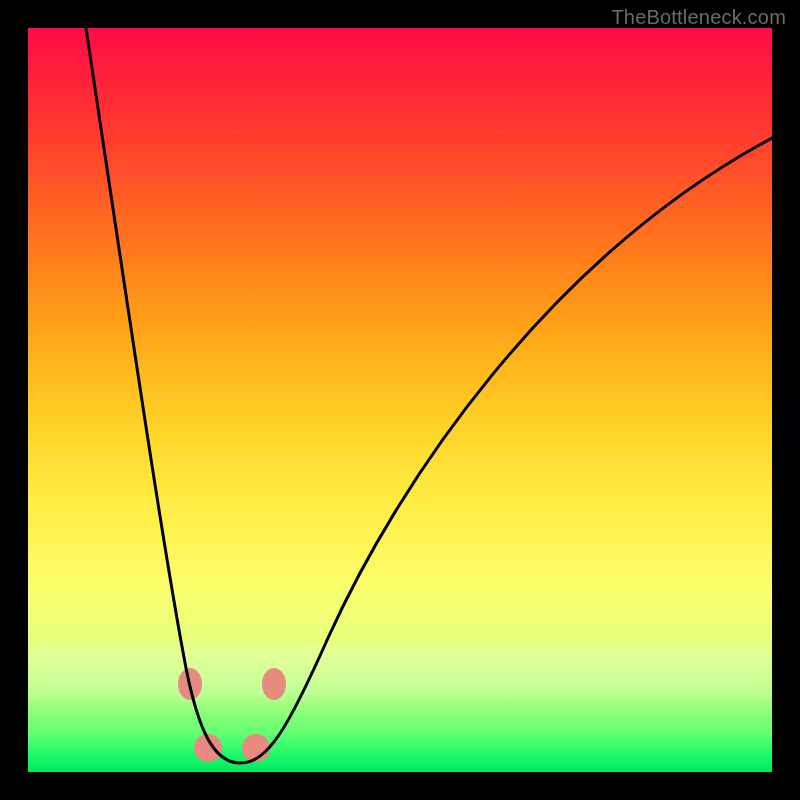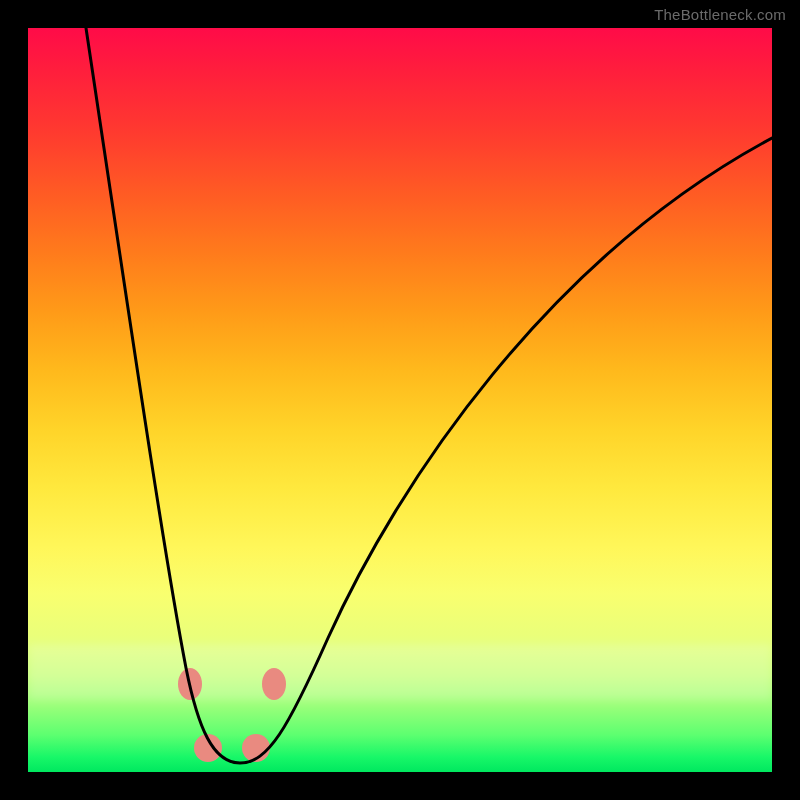--- a/index.html
+++ b/index.html
@@ -51,21 +51,21 @@
     height: 56px;
     top: 616px;
     background: rgba(255,255,255,0.20);
     filter: blur(4px);
   }
   .watermark {
     position: absolute;
     top: 6px;
     right: 14px;
     color: #6b6b6b;
-    font-size: 15px;
+    font-size: 20px;
     letter-spacing: 0.2px;
     font-weight: 400;
   }
   svg.curve {
     position: absolute;
     left: 0; top: 0;
     width: 744px;
     height: 744px;
   }
   .marker {

